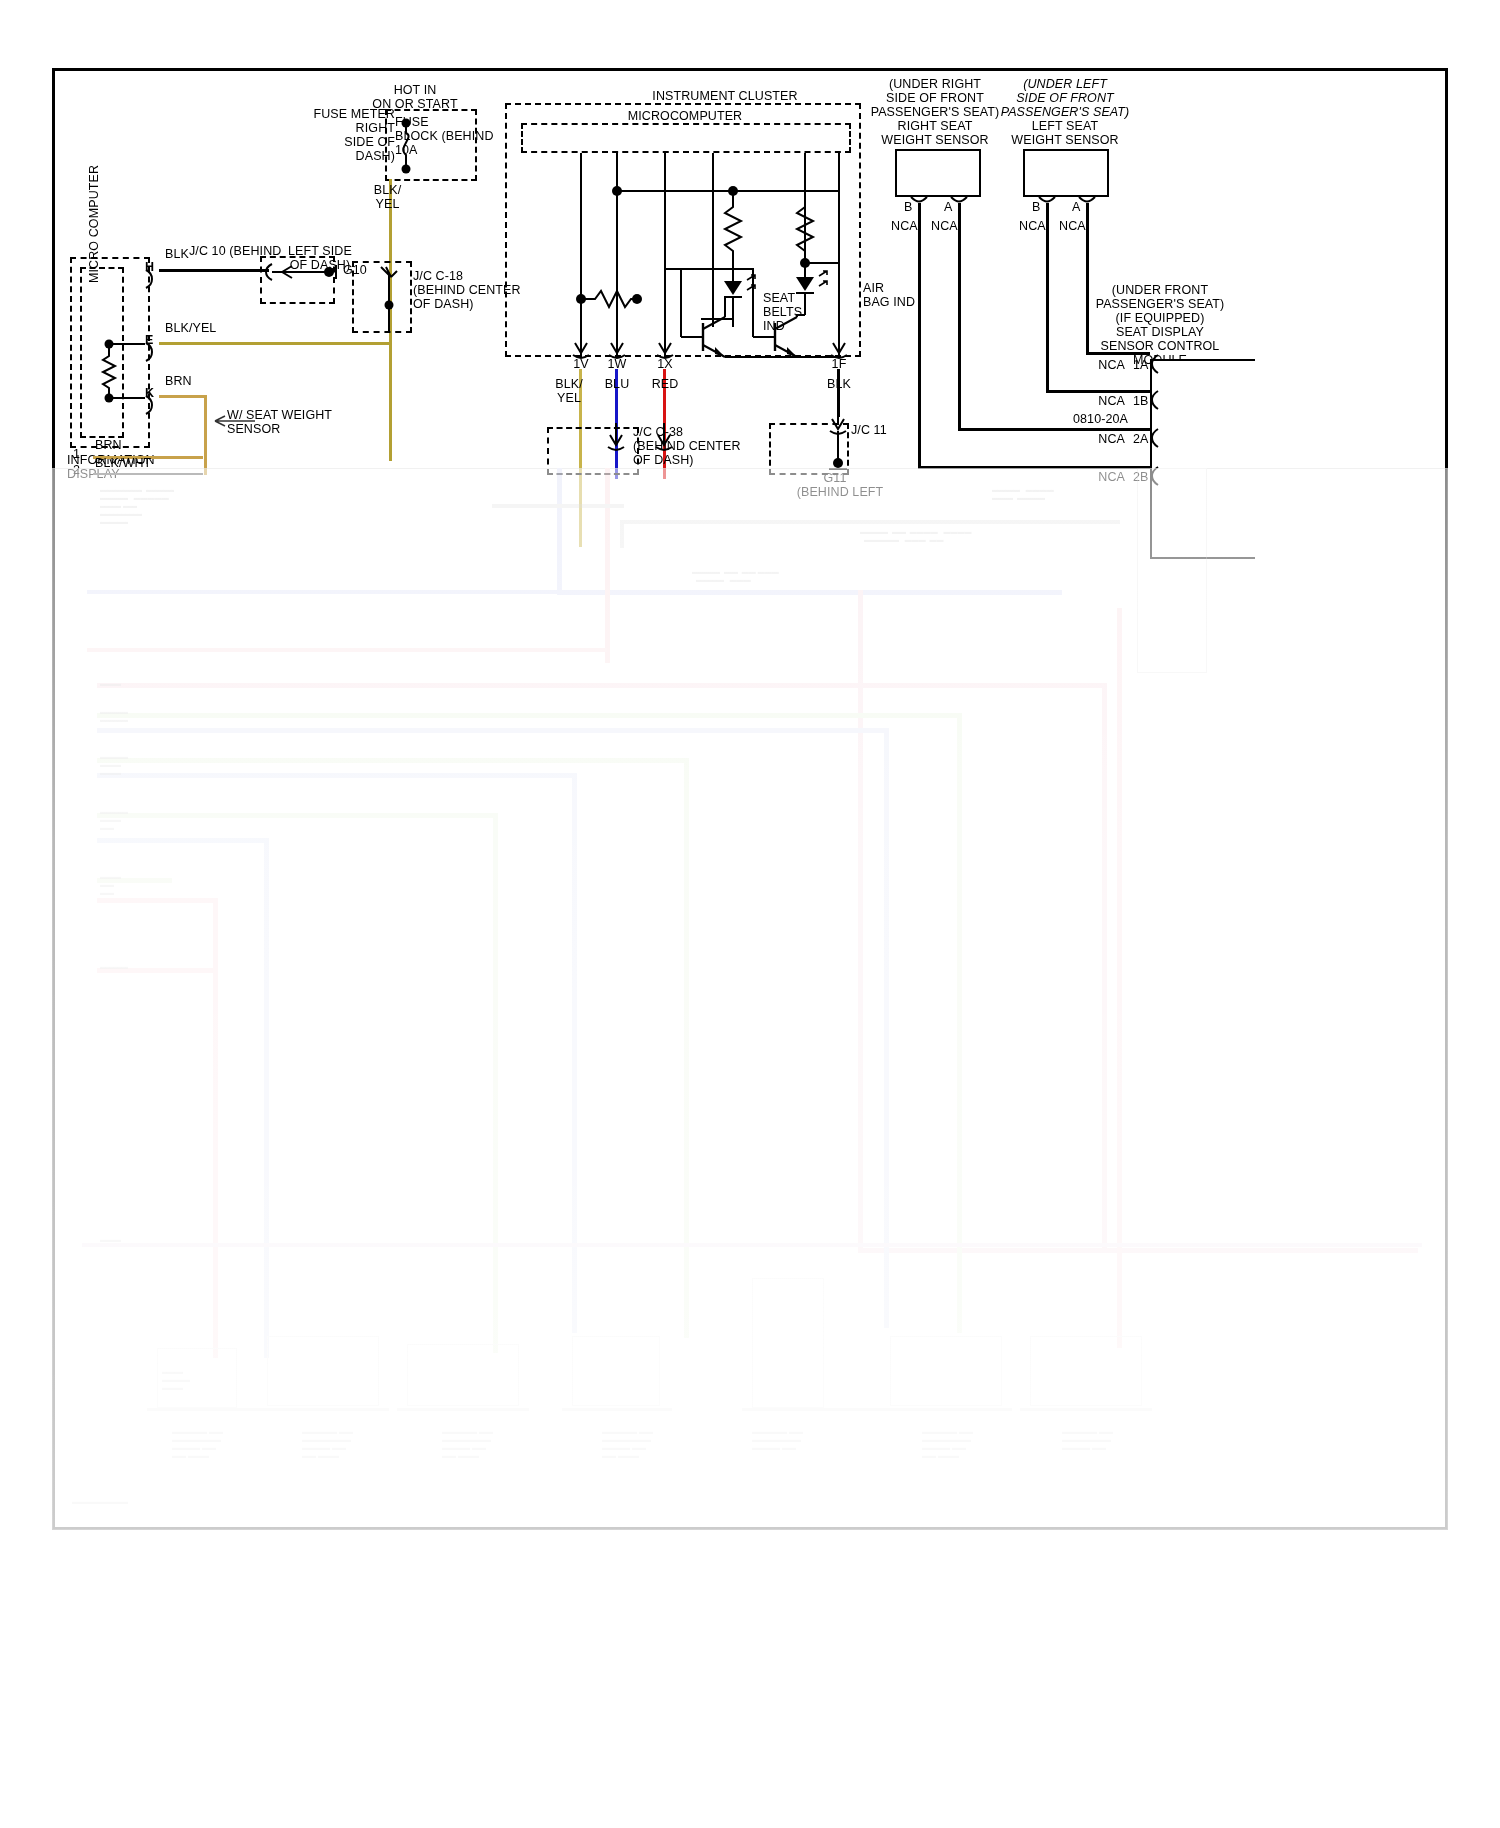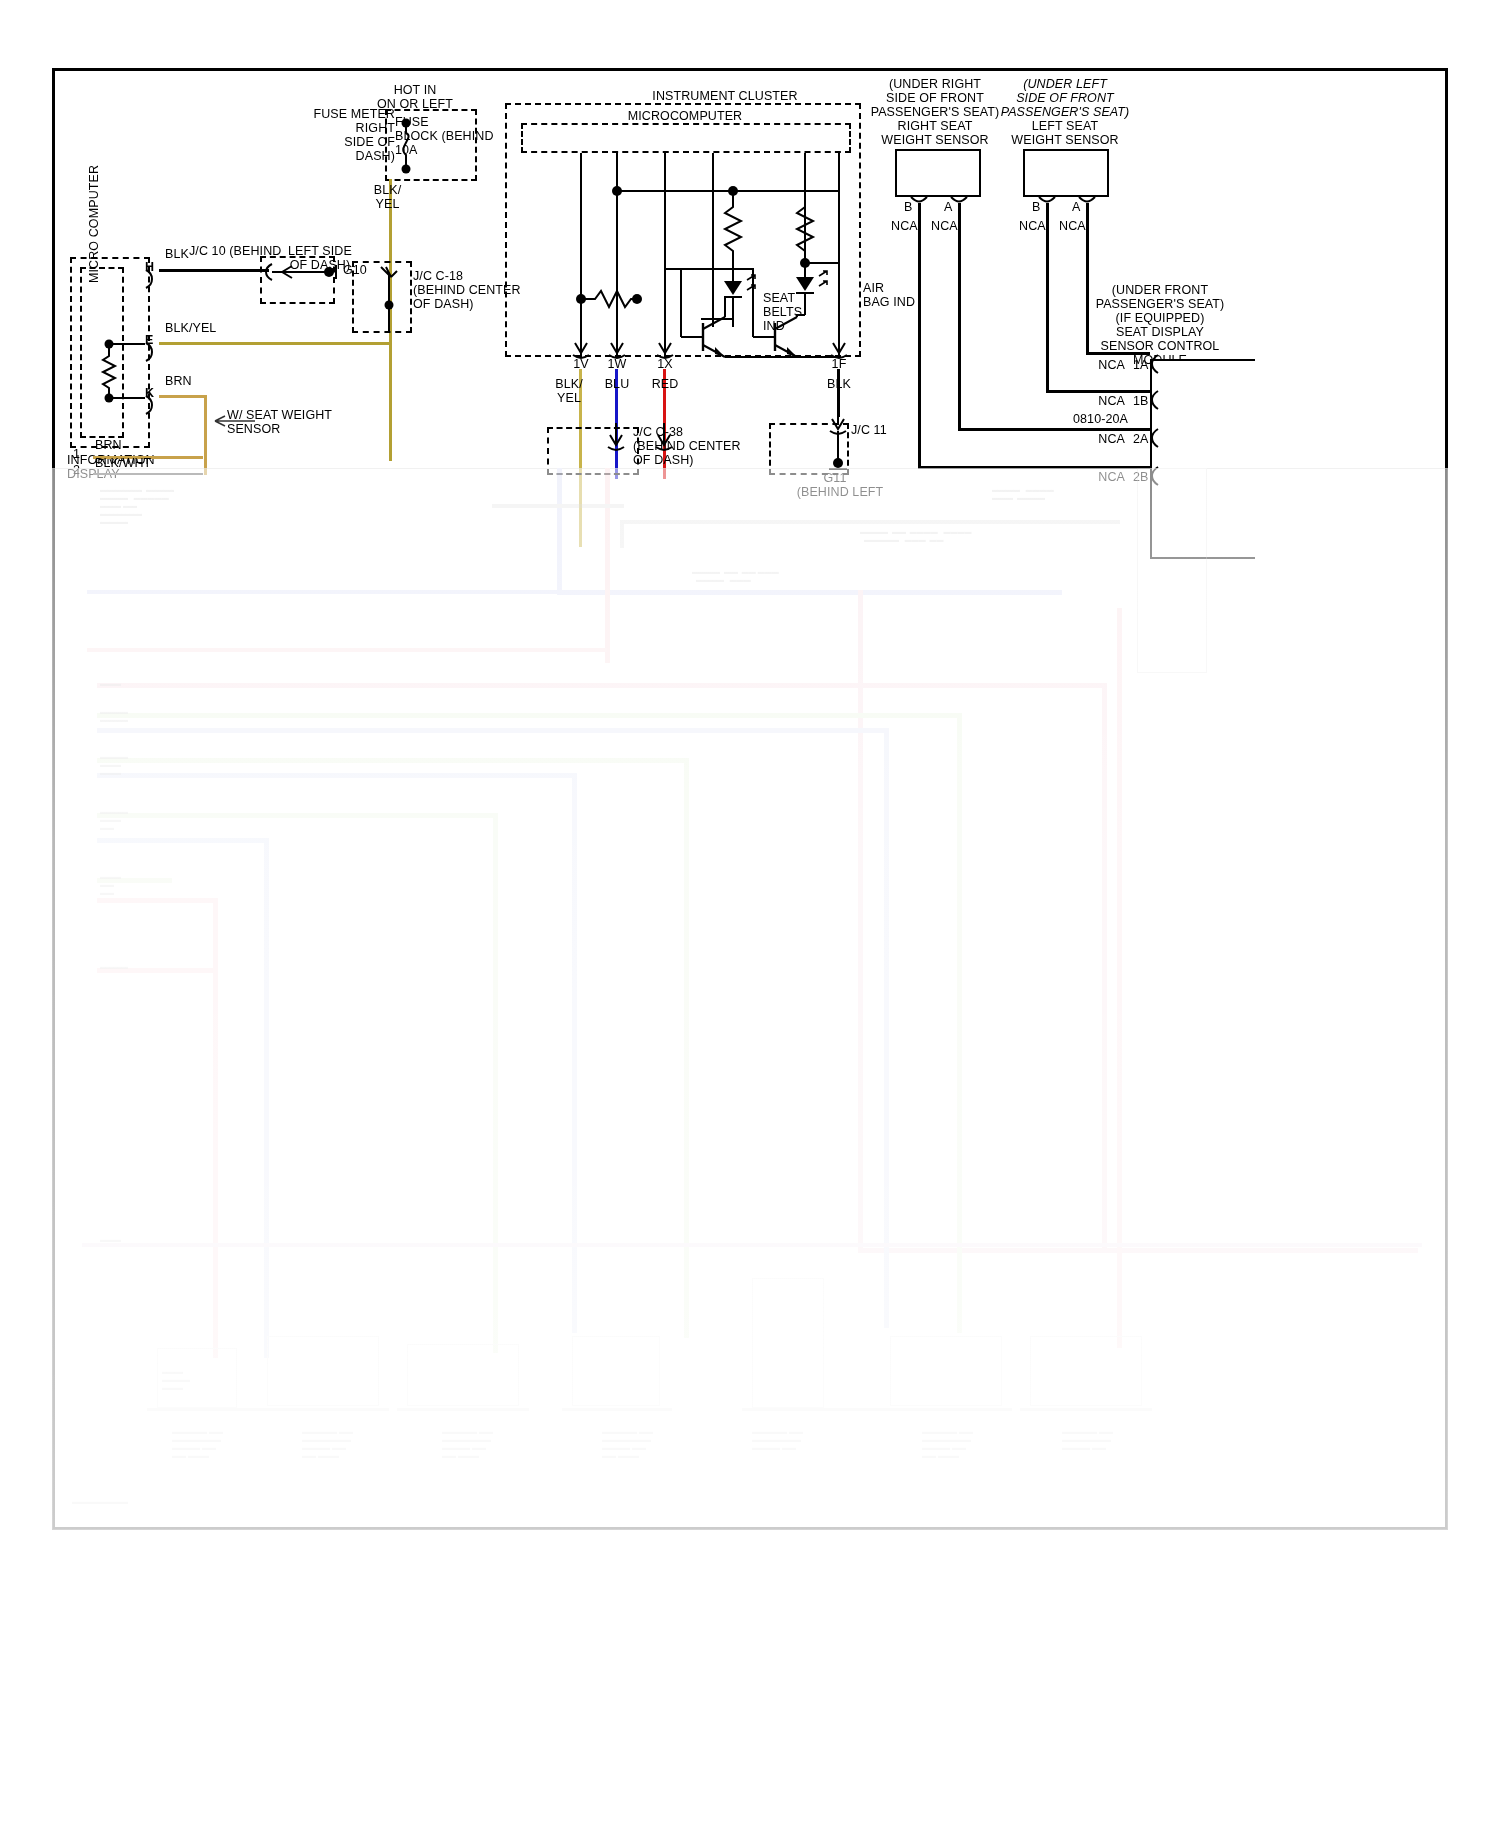--- a/index.html
+++ b/index.html
@@ -30,21 +30,21 @@
      background:linear-gradient(to bottom, rgba(255,255,255,.55) 0%, rgba(255,255,255,.72) 35%, rgba(255,255,255,.80) 100%);}
 </style>
 </head>
 <body>
 
 <div id="page">
 
   <div id="sheet">
 
     <div class="lbl c" style="left:270px;top:12px;width:180px;">HOT IN
-ON OR LEFT</div>
+ON OR START</div>
 
     <div class="lbl r" style="left:200px;top:36px;width:140px;">FUSE METER
 RIGHT
 SIDE OF
 DASH)</div>
 
     <div class="dash-box" style="left:330px;top:38px;width:92px;height:72px;"></div>
     <div class="lbl" style="left:340px;top:44px;width:130px;">FUSE
 BLOCK (BEHIND
 10A</div>

